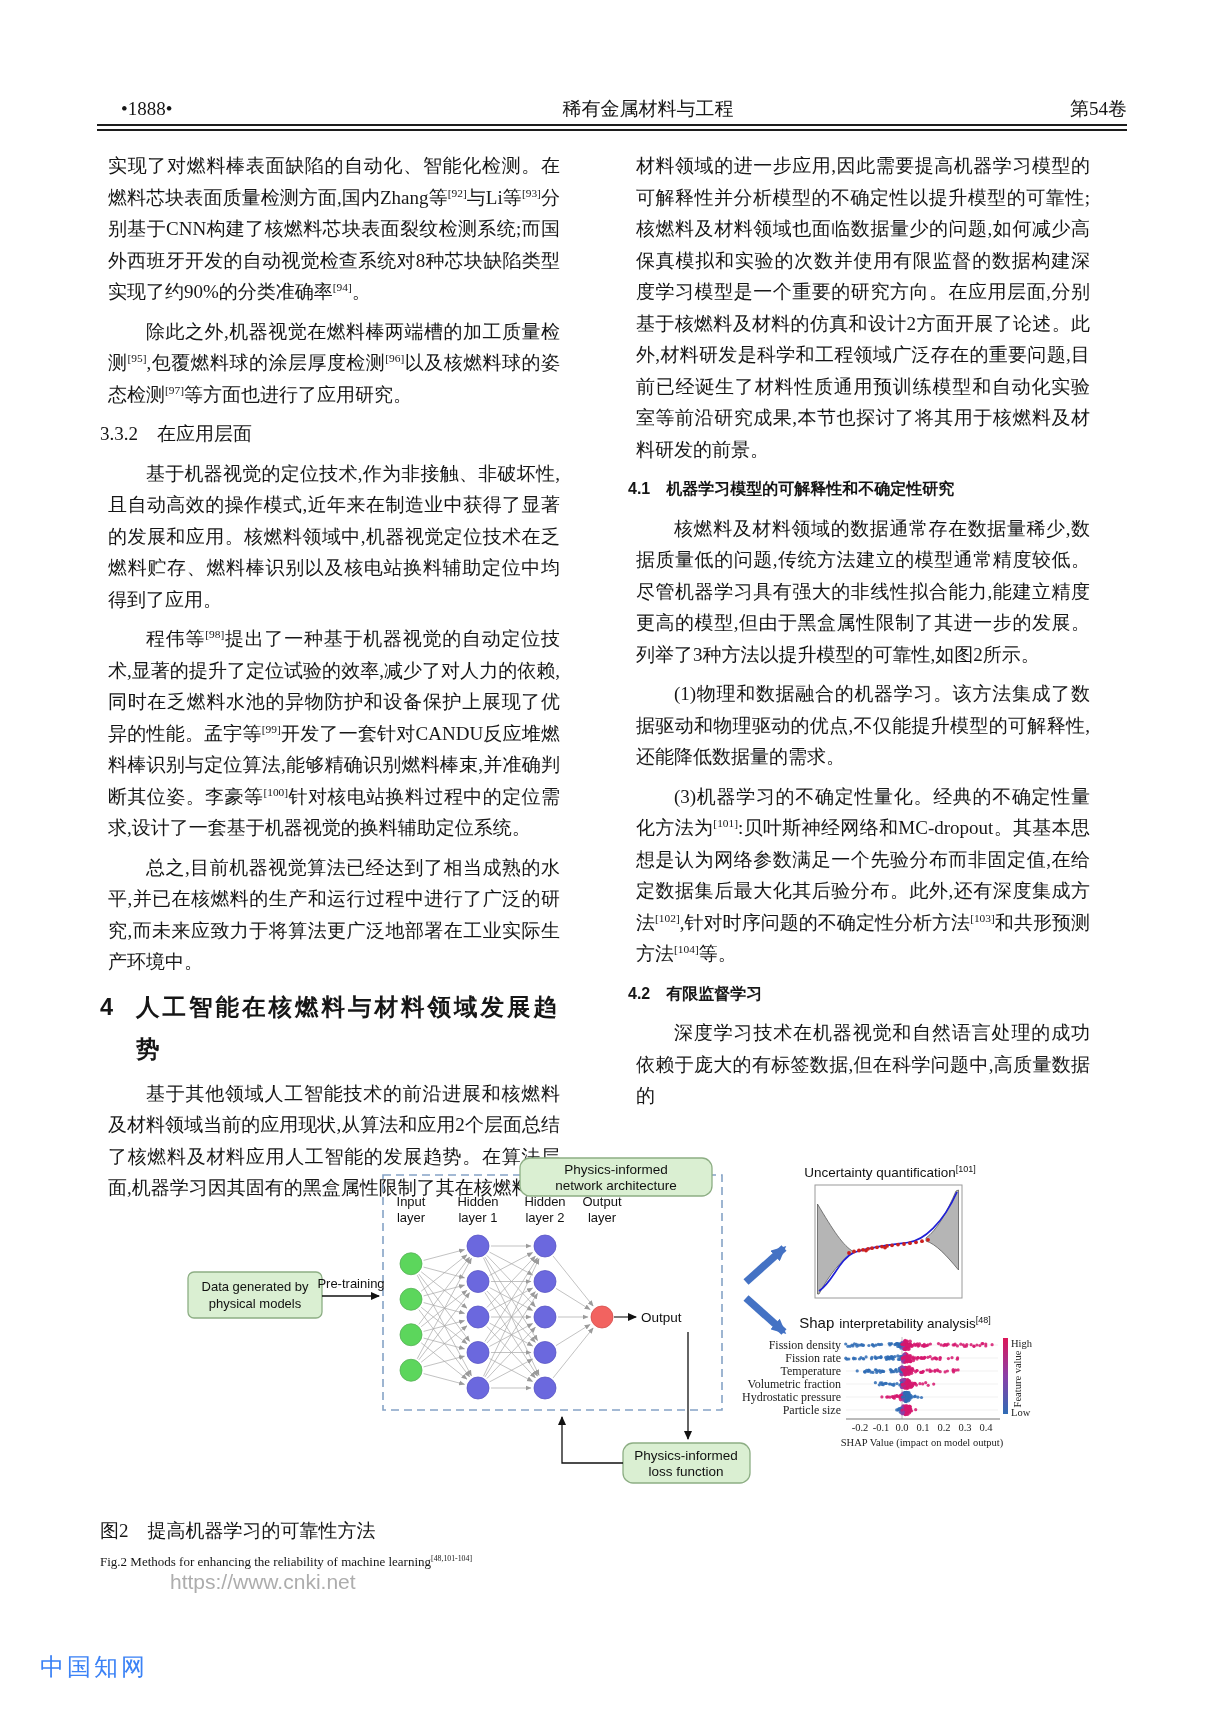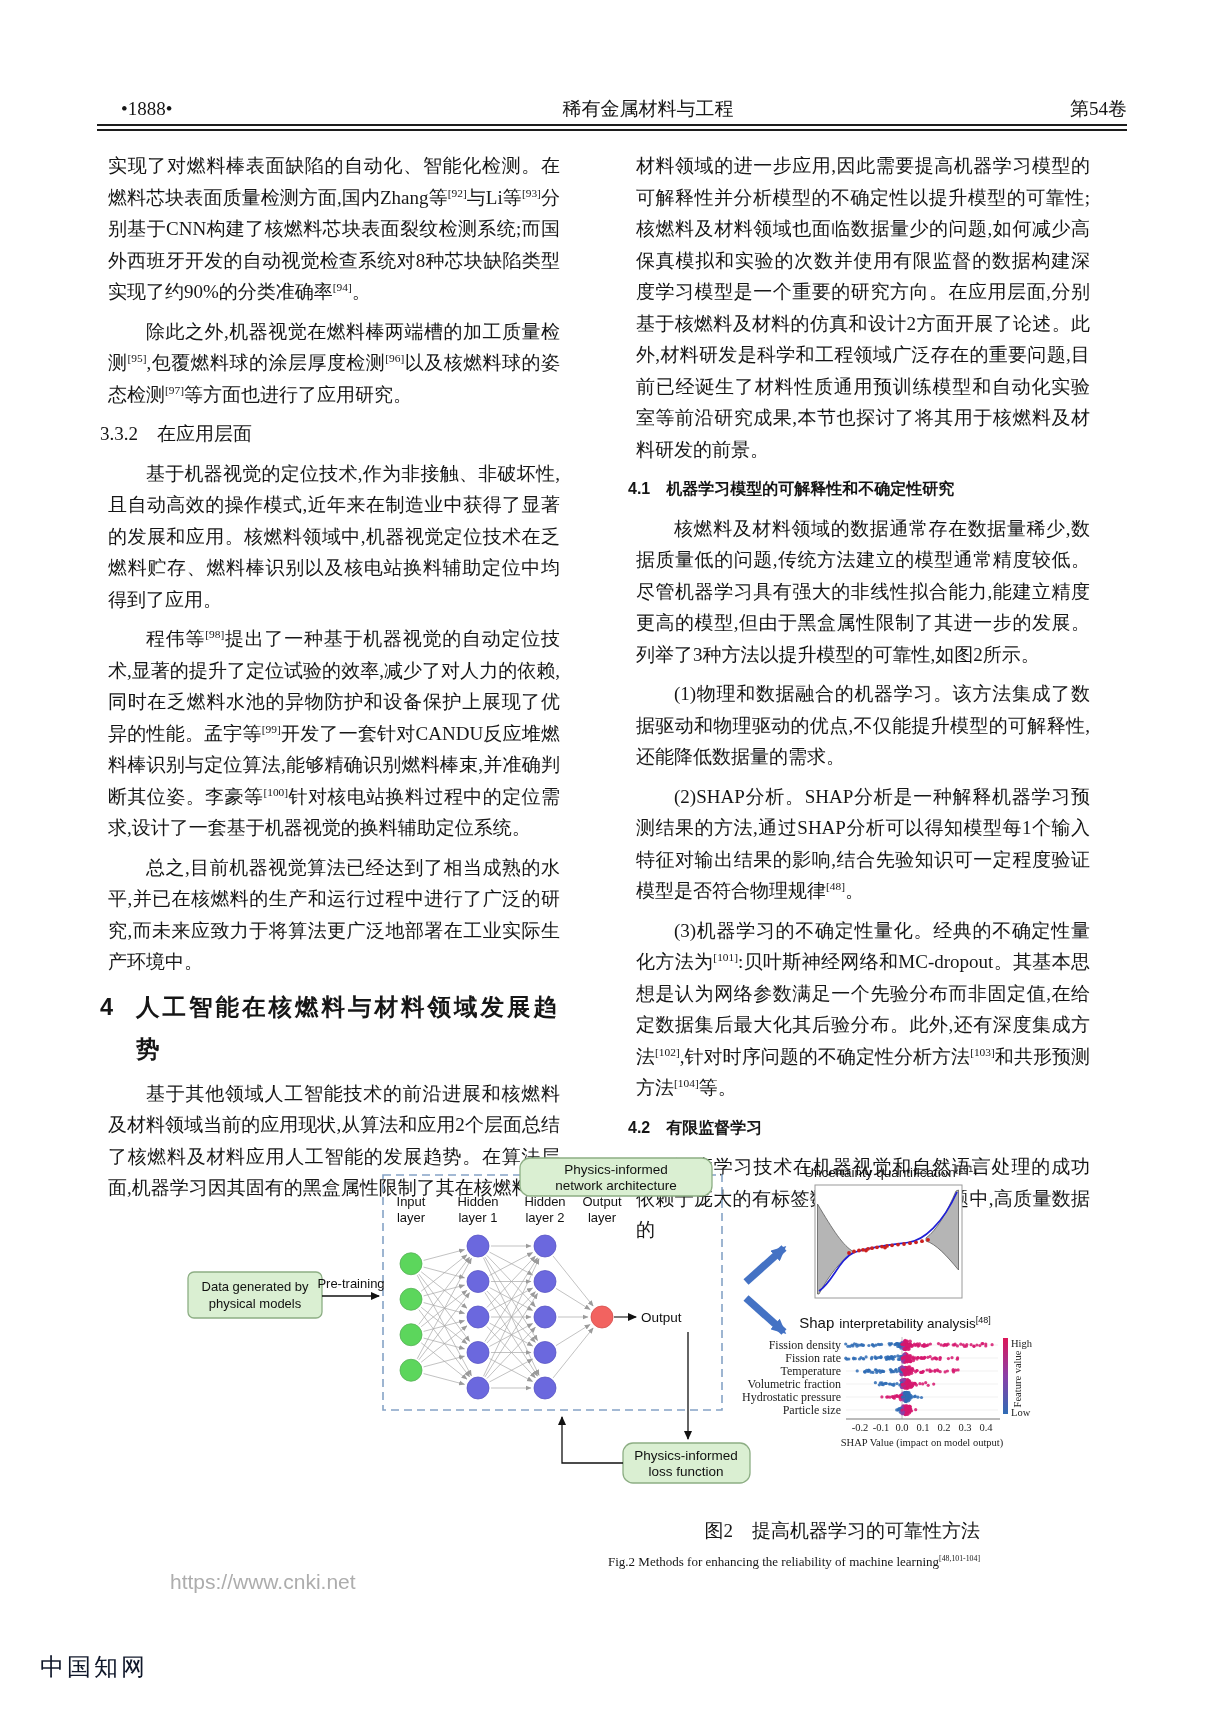--- a/index.html
+++ b/index.html
@@ -20,25 +20,25 @@
   .cont{text-indent:0;}
   .h-kai{margin:0;text-indent:0;font-weight:normal;}
   .h-bold{margin:0;text-indent:0;font-family:"Liberation Sans","DejaVu Sans",sans-serif;font-weight:700;font-size:16px;}
   .sec-head{display:flex;gap:20px;margin:7px 0;font-family:"Liberation Sans","DejaVu Sans",sans-serif;
             font-weight:700;font-size:23.5px;line-height:42px;letter-spacing:3px;text-align:left;}
   .sec-num{flex:0 0 auto;}
   .sec-text{flex:1 1 auto;}
   sup{font-size:0.60em;line-height:0;vertical-align:super;letter-spacing:0;}
   
   .fig-svg{position:absolute;left:100px;top:1140px;}
-  .caption{position:absolute;left:100px;top:1519px;width:880px;text-align:right;}
+  .caption{position:absolute;left:100px;top:1519px;width:880px;text-align:left;}
   .cap-cn{font-size:19px;line-height:24px;}
   .cap-en{font-size:13px;line-height:24px;margin-top:7px;}
   
-  .footer-brand{position:absolute;left:40px;top:1651px;font-size:24px;letter-spacing:3px;color:#0f172a;
+  .footer-brand{position:absolute;left:40px;top:1651px;font-size:24px;letter-spacing:3px;color:#3b82f6;
                 font-family:"Liberation Sans","DejaVu Sans",sans-serif;}
   .footer-url{position:absolute;left:170px;top:1570px;font-size:21px;color:#adadad;
               font-family:"Liberation Sans","DejaVu Sans",sans-serif;text-align:right;}
   
   .dlabel{font:13px "Liberation Sans","DejaVu Sans",sans-serif;fill:#111;}
   .dlabel-b{font:13.5px "Liberation Sans","DejaVu Sans",sans-serif;fill:#111;}
   .stext{font:12px "Liberation Serif","DejaVu Serif",serif;fill:#222;}
   .stick{font:10.5px "Liberation Serif","DejaVu Serif",serif;fill:#222;}
 </style>
 </head>
@@ -62,21 +62,20 @@
         <span class="sec-num">4</span>
         <span class="sec-text">人工智能在核燃料与材料领域发展趋势</span>
       </div>
       <p class="para">基于其他领域人工智能技术的前沿进展和核燃料及材料领域当前的应用现状,从算法和应用2个层面总结了核燃料及材料应用人工智能的发展趋势。在算法层面,机器学习因其固有的黑盒属性限制了其在核燃料及</p>
     </div>
   <div class="col col-right" id="col-right">
       <p class="para cont">材料领域的进一步应用,因此需要提高机器学习模型的可解释性并分析模型的不确定性以提升模型的可靠性;核燃料及材料领域也面临数据量少的问题,如何减少高保真模拟和实验的次数并使用有限监督的数据构建深度学习模型是一个重要的研究方向。在应用层面,分别基于核燃料及材料的仿真和设计2方面开展了论述。此外,材料研发是科学和工程领域广泛存在的重要问题,目前已经诞生了材料性质通用预训练模型和自动化实验室等前沿研究成果,本节也探讨了将其用于核燃料及材料研发的前景。</p>
       <p class="h-bold">4.1　机器学习模型的可解释性和不确定性研究</p>
       <p class="para">核燃料及材料领域的数据通常存在数据量稀少,数据质量低的问题,传统方法建立的模型通常精度较低。尽管机器学习具有强大的非线性拟合能力,能建立精度更高的模型,但由于黑盒属性限制了其进一步的发展。列举了3种方法以提升模型的可靠性,如图2所示。</p>
       <p class="para">(1)物理和数据融合的机器学习。该方法集成了数据驱动和物理驱动的优点,不仅能提升模型的可解释性,还能降低数据量的需求。</p>
-      <p class="para">(2)SHAP分析。SHAP分析是一种解释机器学习预测结果的方法,通过SHAP分析可以得知模型每1个输入特征对输出结果的影响,结合先验知识可一定程度验证模型是否符合物理规律<sup>[48]</sup>。</p>
       <p class="para">(3)机器学习的不确定性量化。经典的不确定性量化方法为<sup>[101]</sup>:贝叶斯神经网络和MC-dropout。其基本思想是认为网络参数满足一个先验分布而非固定值,在给定数据集后最大化其后验分布。此外,还有深度集成方法<sup>[102]</sup>,针对时序问题的不确定性分析方法<sup>[103]</sup>和共形预测方法<sup>[104]</sup>等。</p>
       <p class="h-bold">4.2　有限监督学习</p>
       <p class="para">深度学习技术在机器视觉和自然语言处理的成功依赖于庞大的有标签数据,但在科学问题中,高质量数据的</p>
     </div>
 
   <svg class="fig-svg" width="1024" height="360" viewBox="0 0 1024 360">
     <defs>
       <marker id="ah" markerUnits="userSpaceOnUse" markerWidth="9" markerHeight="8" refX="8" refY="4" orient="auto">
         <path d="M0,0L9,4L0,8Z" fill="#111"></path>
       </marker>

